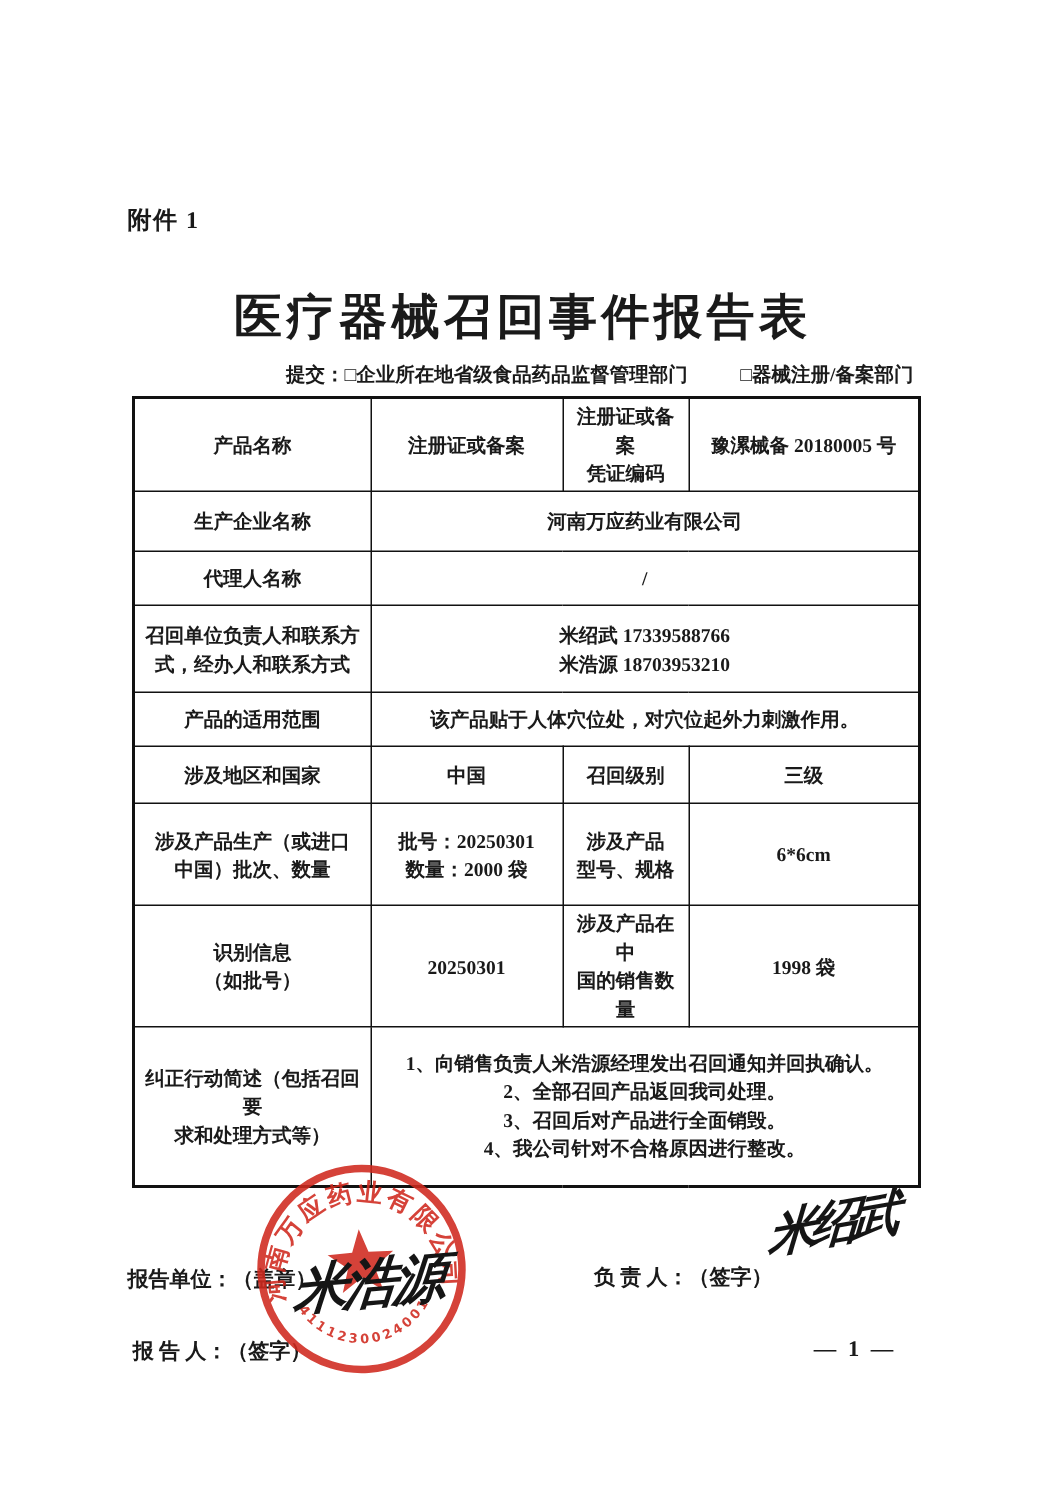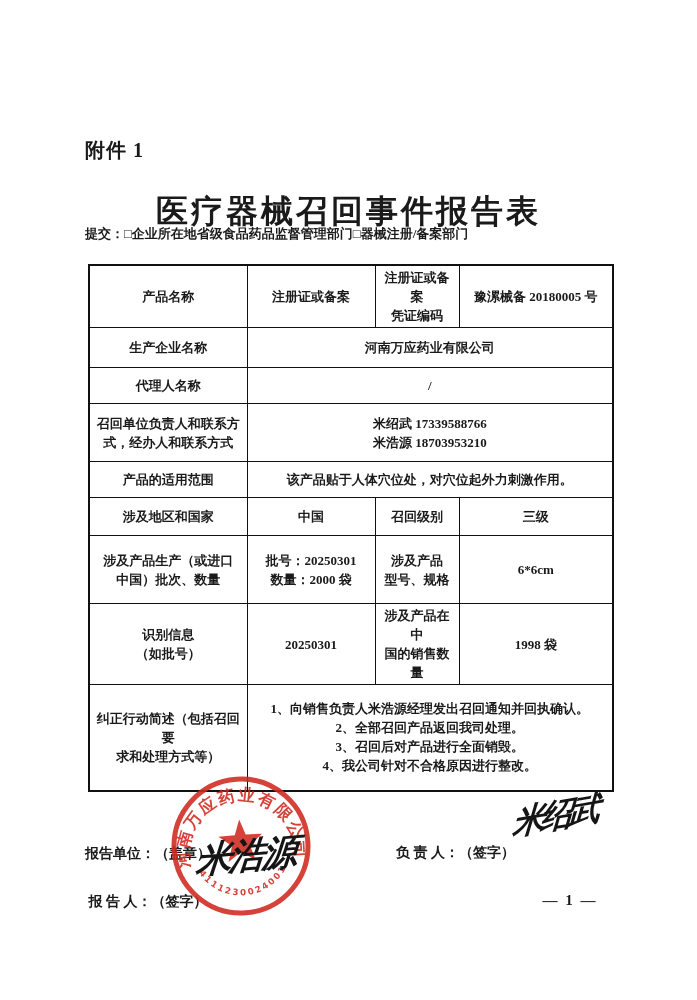--- a/index.html
+++ b/index.html
@@ -8,30 +8,30 @@
     background: #ffffff;
     font-family: "Liberation Serif", "DejaVu Serif", serif;
     color: #1a1a1a;
     position: relative;
     overflow: hidden;
   }
   .page { position: absolute; left: 0; top: 0; width: 697px; height: 1000px; }
 
   .attachment {
     position: absolute; left: 85px; top: 137px;
-    font-size: 20px; font-weight: bold; letter-spacing: 1px;
+    font-size: 16px; font-weight: bold; letter-spacing: 1px;
   }
   .doc-title {
     position: absolute; left: 0; top: 190px; width: 697px;
     text-align: center; font-size: 32px; font-weight: bold; letter-spacing: 3px;
   }
   .submit-line {
-    position: absolute; left: 85px; top: 225px; width: 524px;
+    position: absolute; left: 85px; top: 241px; width: 524px;
     font-size: 13px; font-weight: bold;
-    display: flex; justify-content: flex-start;
+    display: flex; justify-content: flex-end; gap: 35px;
   }
 
   table.report {
     position: absolute; left: 88px; top: 264px;
     width: 524px; table-layout: fixed;
     border-collapse: collapse; border: 2px solid #111;
   }
   table.report td {
     border: 1px solid #111;
     text-align: center; vertical-align: middle;

